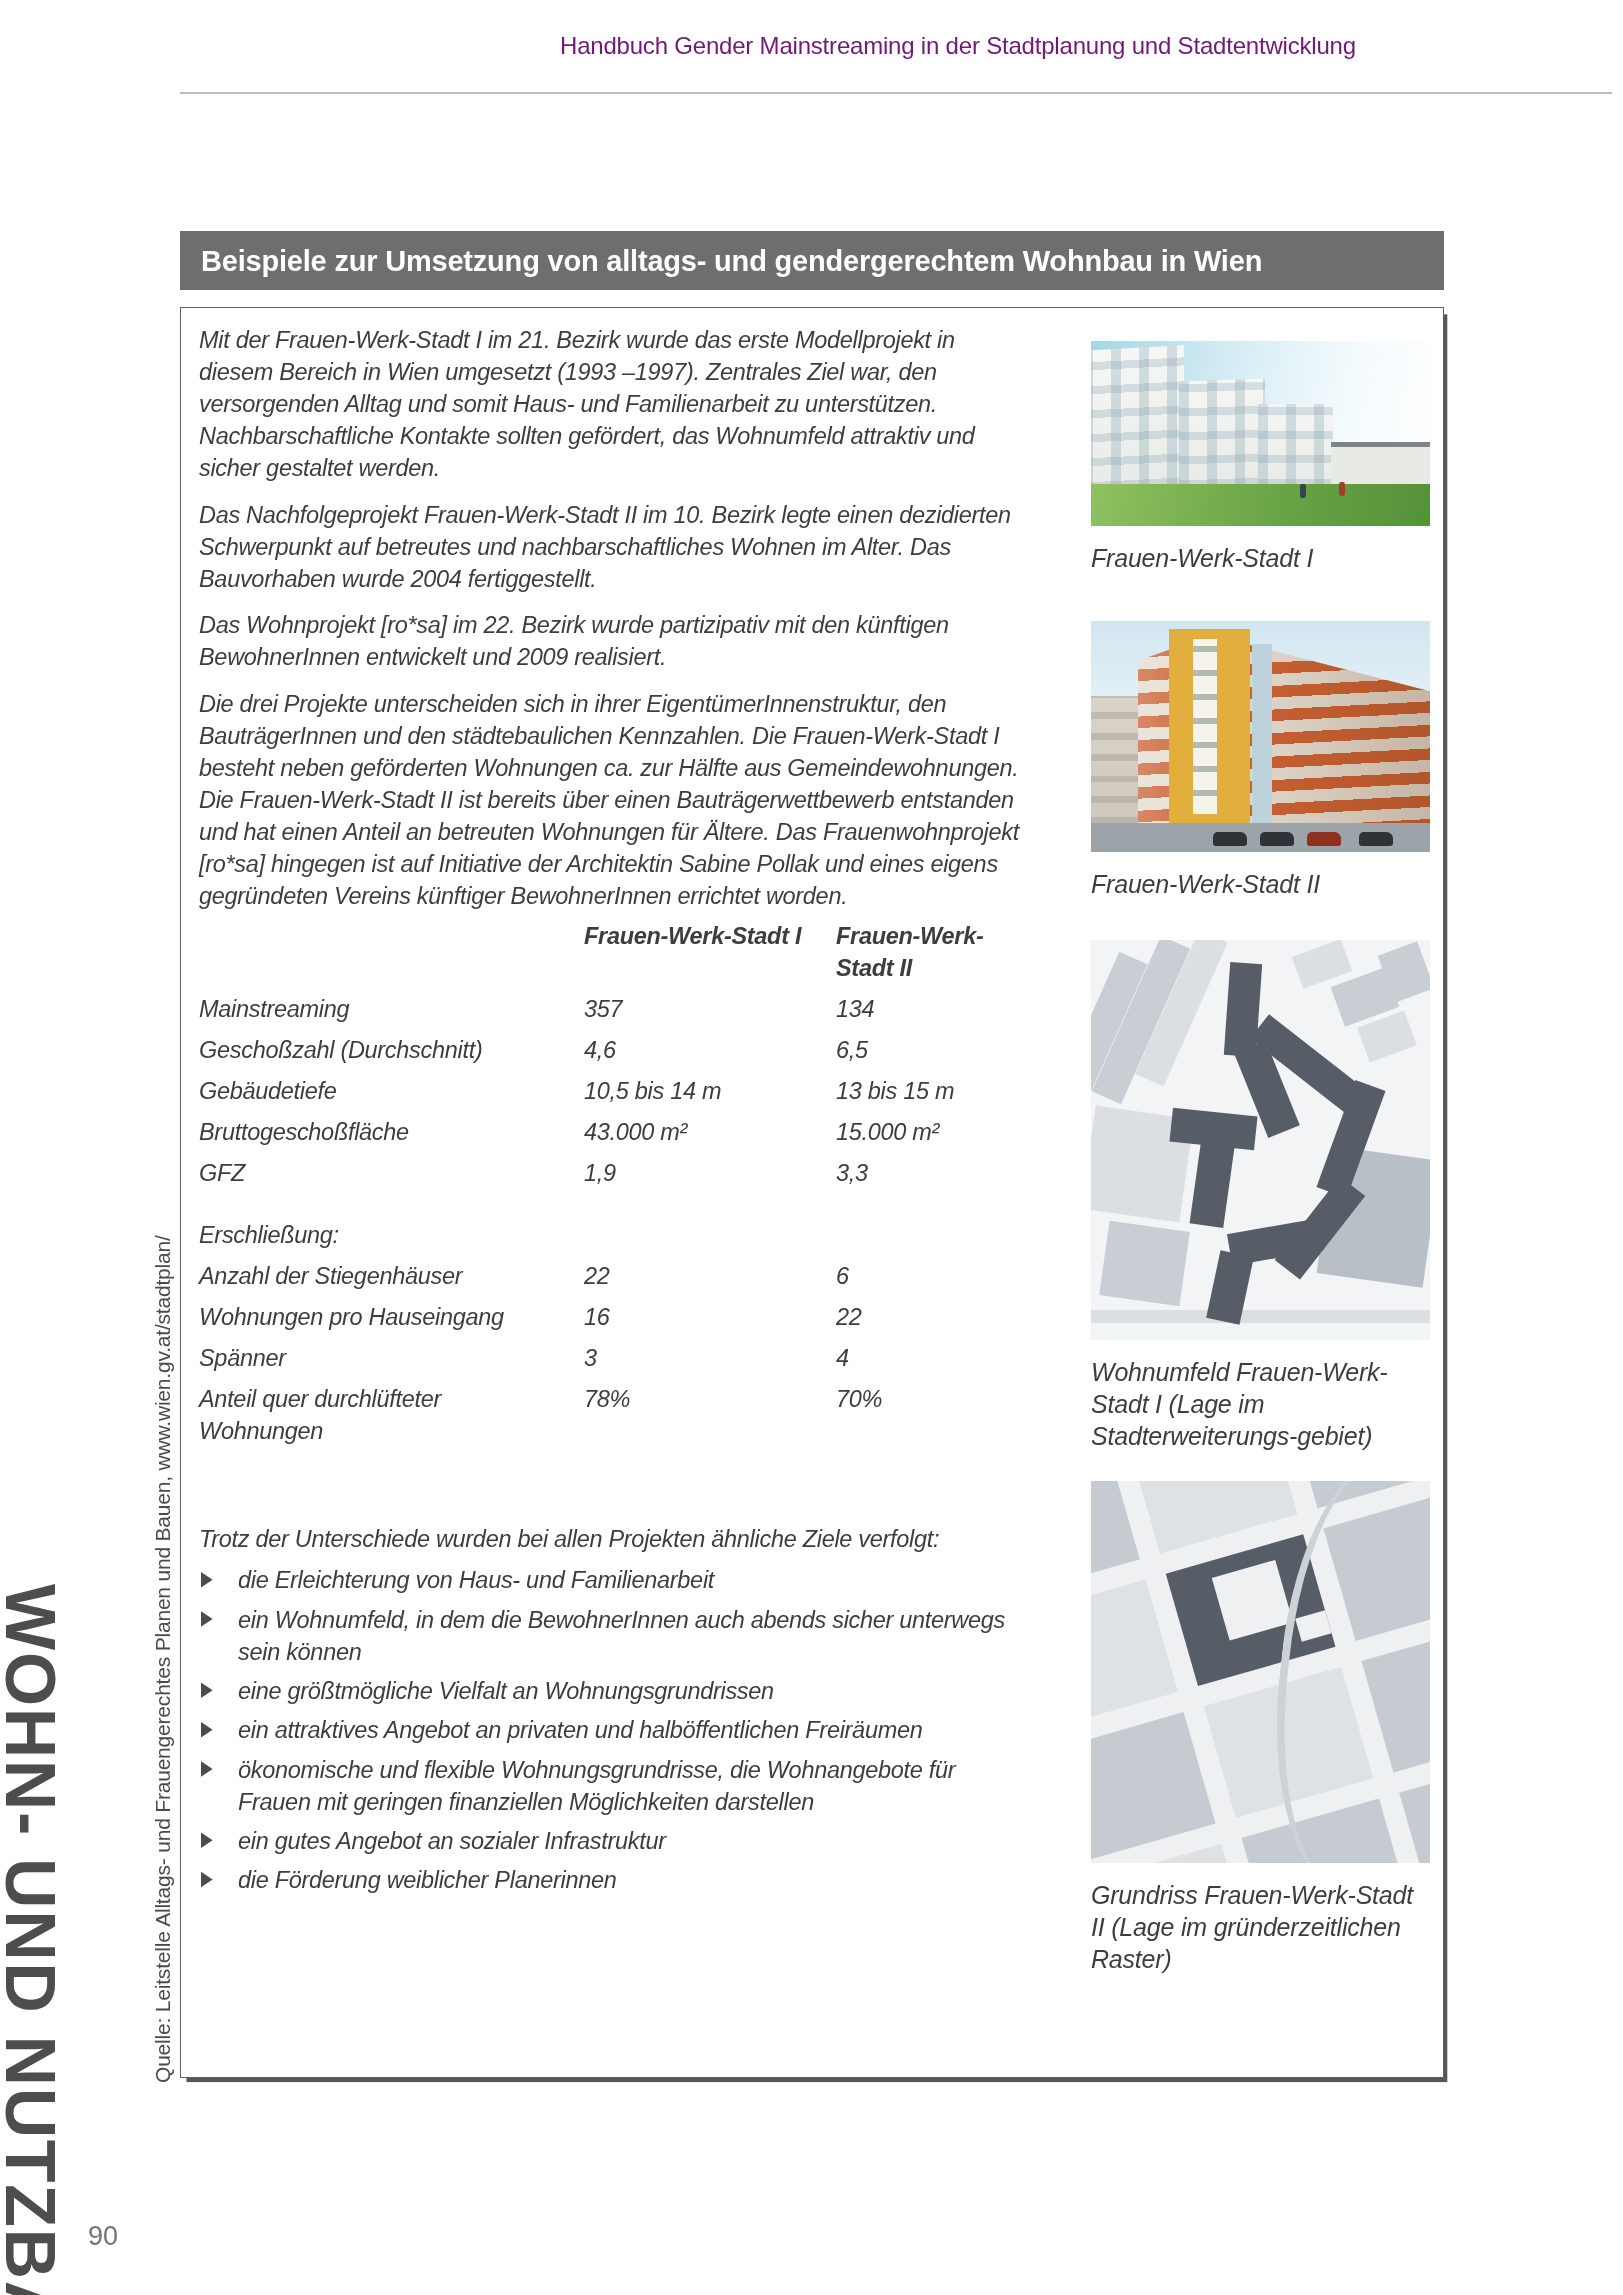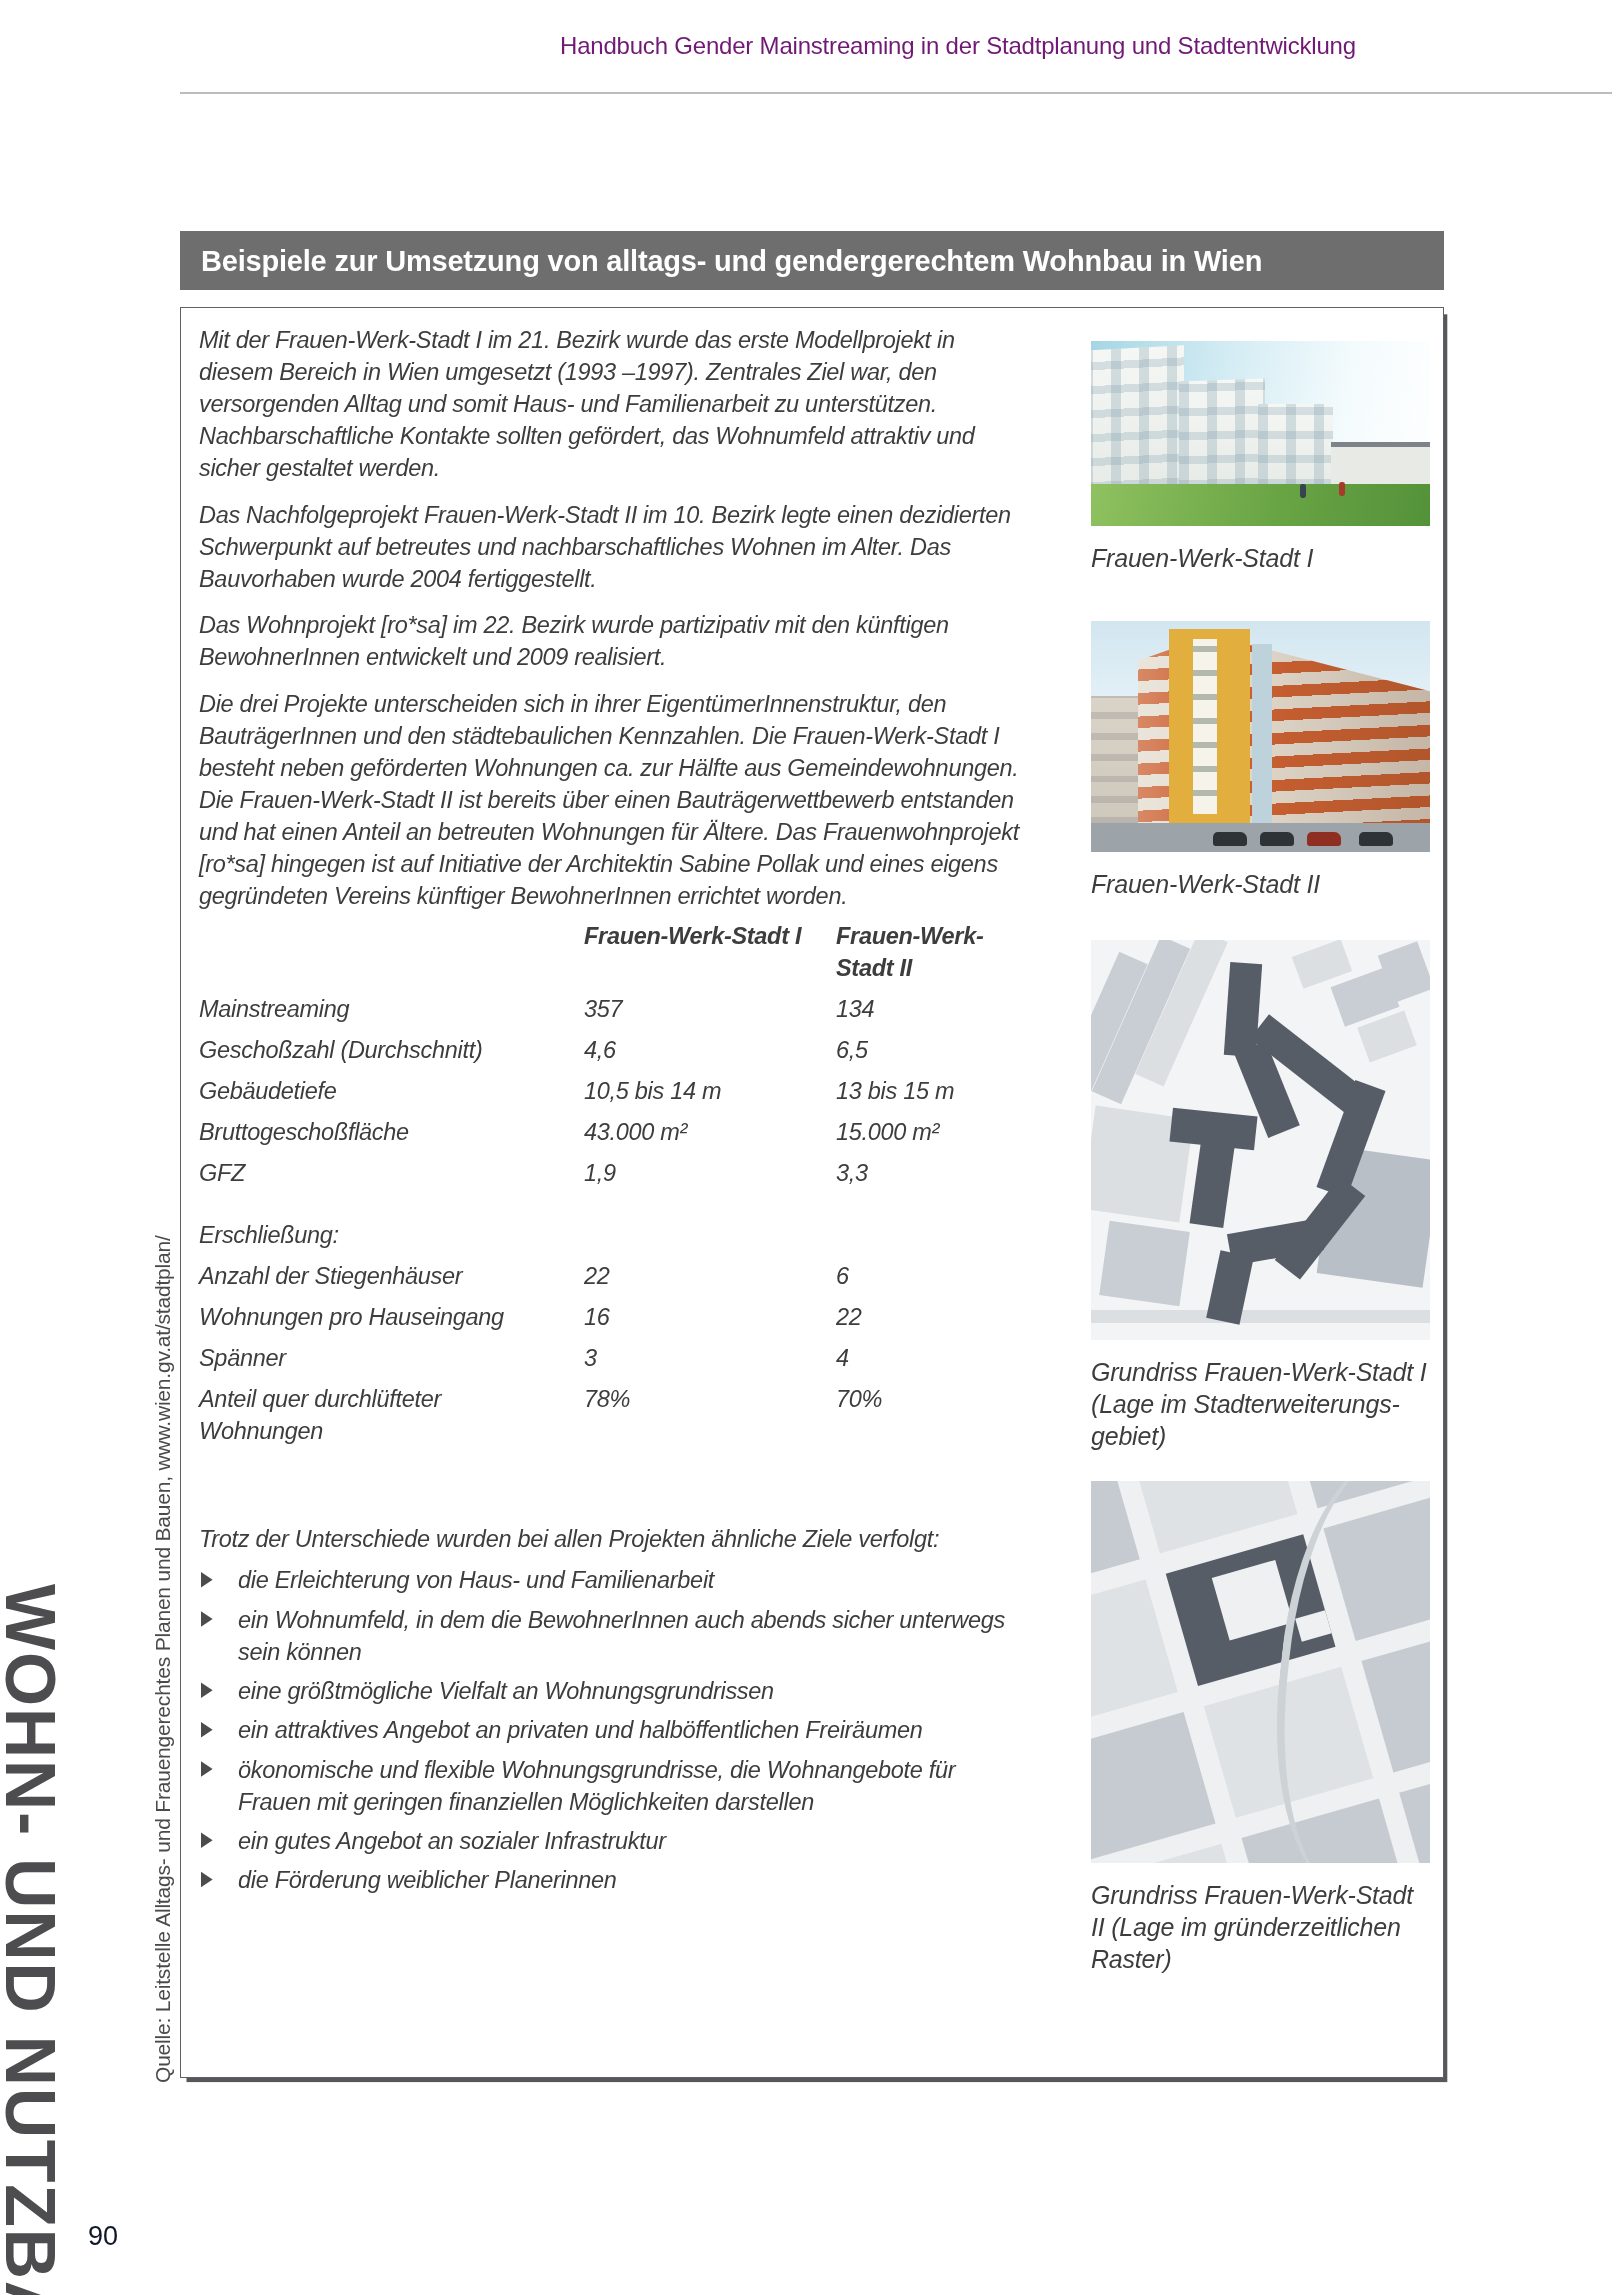--- a/index.html
+++ b/index.html
@@ -96,21 +96,21 @@
   .roadcurve{position:absolute;right:-37px;top:-24px;width:179px;height:438px;border-left:8px solid #cdd2d6;border-radius:48%;transform:rotate(6deg);}
   
   .v-title{
     position:absolute;left:60px;top:1584px;transform:rotate(90deg);transform-origin:0 0;
     font-size:70px;font-weight:bold;letter-spacing:1.6px;color:#4d4d50;white-space:nowrap;line-height:60px;
   }
   .v-source{
     position:absolute;left:151px;top:2083px;transform:rotate(-90deg);transform-origin:0 0;
     font-size:21px;color:#4a4a4a;letter-spacing:-0.2px;white-space:nowrap;line-height:24px;
   }
-  .page-num{position:absolute;left:88px;top:2221px;font-size:27px;color:#0f172a;}
+  .page-num{position:absolute;left:88px;top:2221px;font-size:27px;color:#737373;}
 </style>
 </head>
 <body>
 
 <div class="page">
 
   <div class="running-head">Handbuch Gender Mainstreaming in der Stadtplanung und Stadtentwicklung</div>
   <div class="header-rule"></div>
 
   <div class="section-bar">
@@ -243,21 +243,21 @@
           <div class="mb dark" style="left:136px;top:23px;width:32px;height:93px;transform:rotate(4deg);"></div>
           <div class="mb dark" style="left:159px;top:104px;width:34px;height:91px;transform:rotate(-22deg);"></div>
           <div class="mb dark" style="left:201px;top:63px;width:31px;height:122px;transform:rotate(-52deg);"></div>
           <div class="mb dark" style="left:244px;top:142px;width:32px;height:114px;transform:rotate(20deg);"></div>
           <div class="mb dark" style="left:213px;top:235px;width:32px;height:106px;transform:rotate(38deg);"></div>
           <div class="mb dark" style="left:138px;top:286px;width:93px;height:32px;transform:rotate(-10deg);"></div>
           <div class="mb dark" style="left:122px;top:313px;width:34px;height:69px;transform:rotate(12deg);"></div>
           <div class="mb dark" style="left:80px;top:172px;width:85px;height:34px;transform:rotate(6deg);"></div>
           <div class="mb dark" style="left:104px;top:205px;width:34px;height:81px;transform:rotate(8deg);"></div>
         </div>
-        <div class="cap">Grundriss Frauen-Werk-Stadt I (Lage im Stadterweiterungs-gebiet)</div>
+        <div class="cap">Wohnumfeld Frauen-Werk-Stadt I (Lage im Stadterweiterungs-gebiet)</div>
       </div>
 
       <div class="fig fig4">
         <div class="img">
           <div class="grid2">
             <div class="cell"></div>
             <div class="cell lt"></div>
             <div class="cell"></div>
             <div class="cell lt"></div>
             <div class="cell dk">

